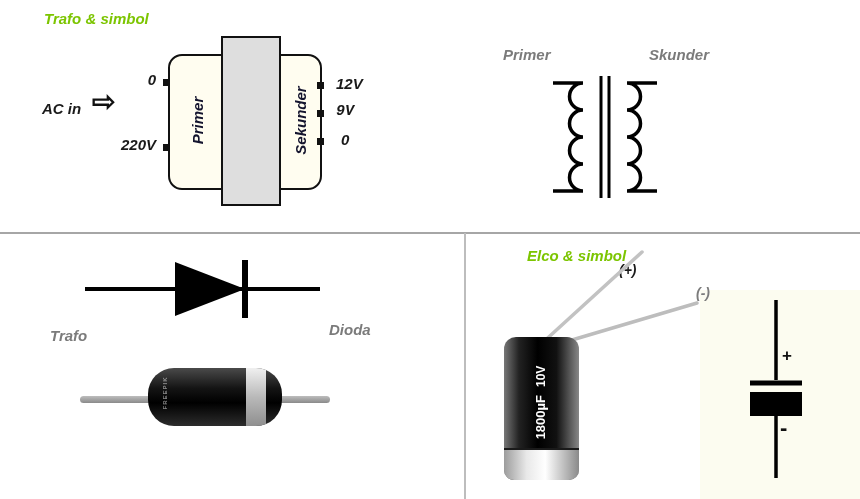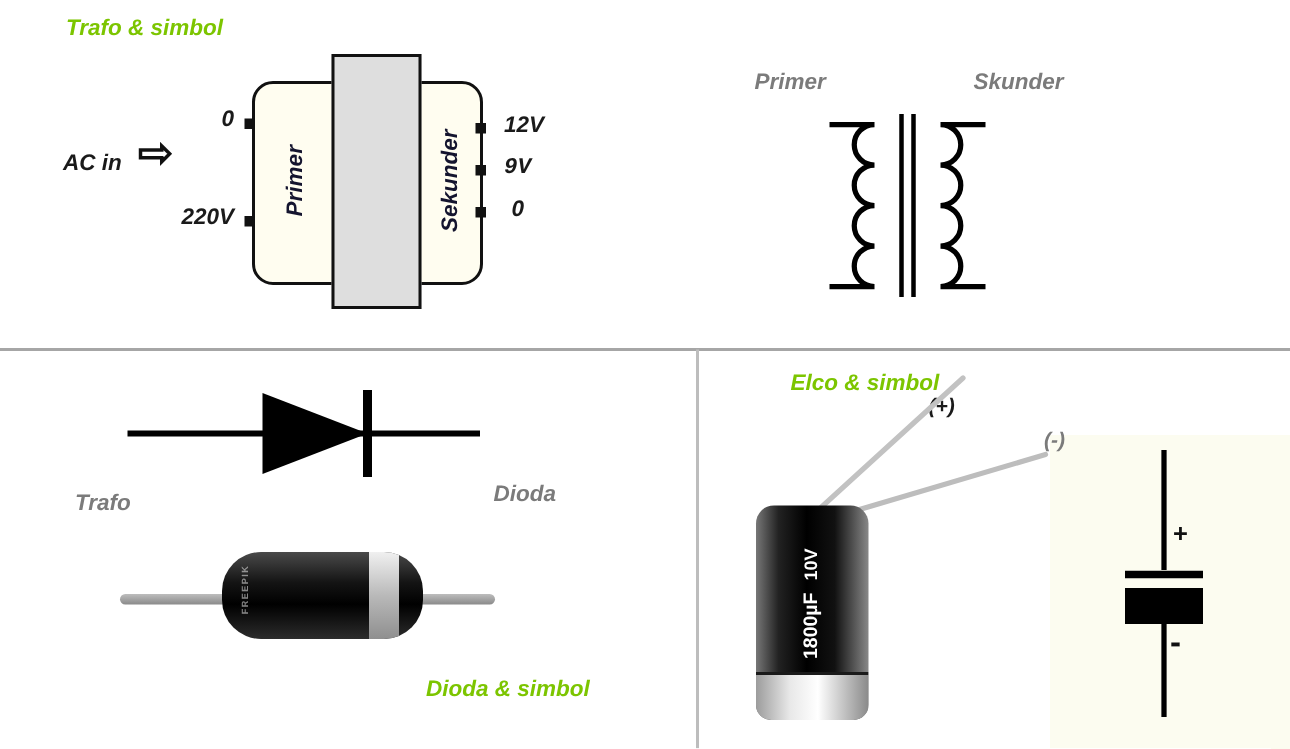--- a/index.html
+++ b/index.html
@@ -126,21 +126,20 @@
   <div class="lbl gray anoda">Trafo</div>
   <div class="lbl gray katoda">Dioda</div>
 
   <div class="diode-comp">
     <div class="diode-lead"></div>
     <div class="diode-body">
       <div class="diode-band"></div>
       <div class="diode-watermark">FREEPIK</div>
     </div>
   </div>
-  <div class="lbl green dioda-title">Dioda &amp; simbol</div>
 
   <div class="sym-panel"></div>
 
   <div class="lbl green elco-title">Elco &amp; simbol</div>
   <div class="lbl elco-plus">(+)</div>
   <div class="lbl gray elco-minus">(-)</div>
 
   <svg class="elco-leads" width="395" height="266" viewBox="0 0 395 266">
     <line x1="75" y1="112" x2="177" y2="19" stroke="#c2c2c2" stroke-width="3.5" stroke-linecap="round"></line>
     <line x1="90" y1="112" x2="232" y2="70" stroke="#bdbdbd" stroke-width="3.5" stroke-linecap="round"></line>

